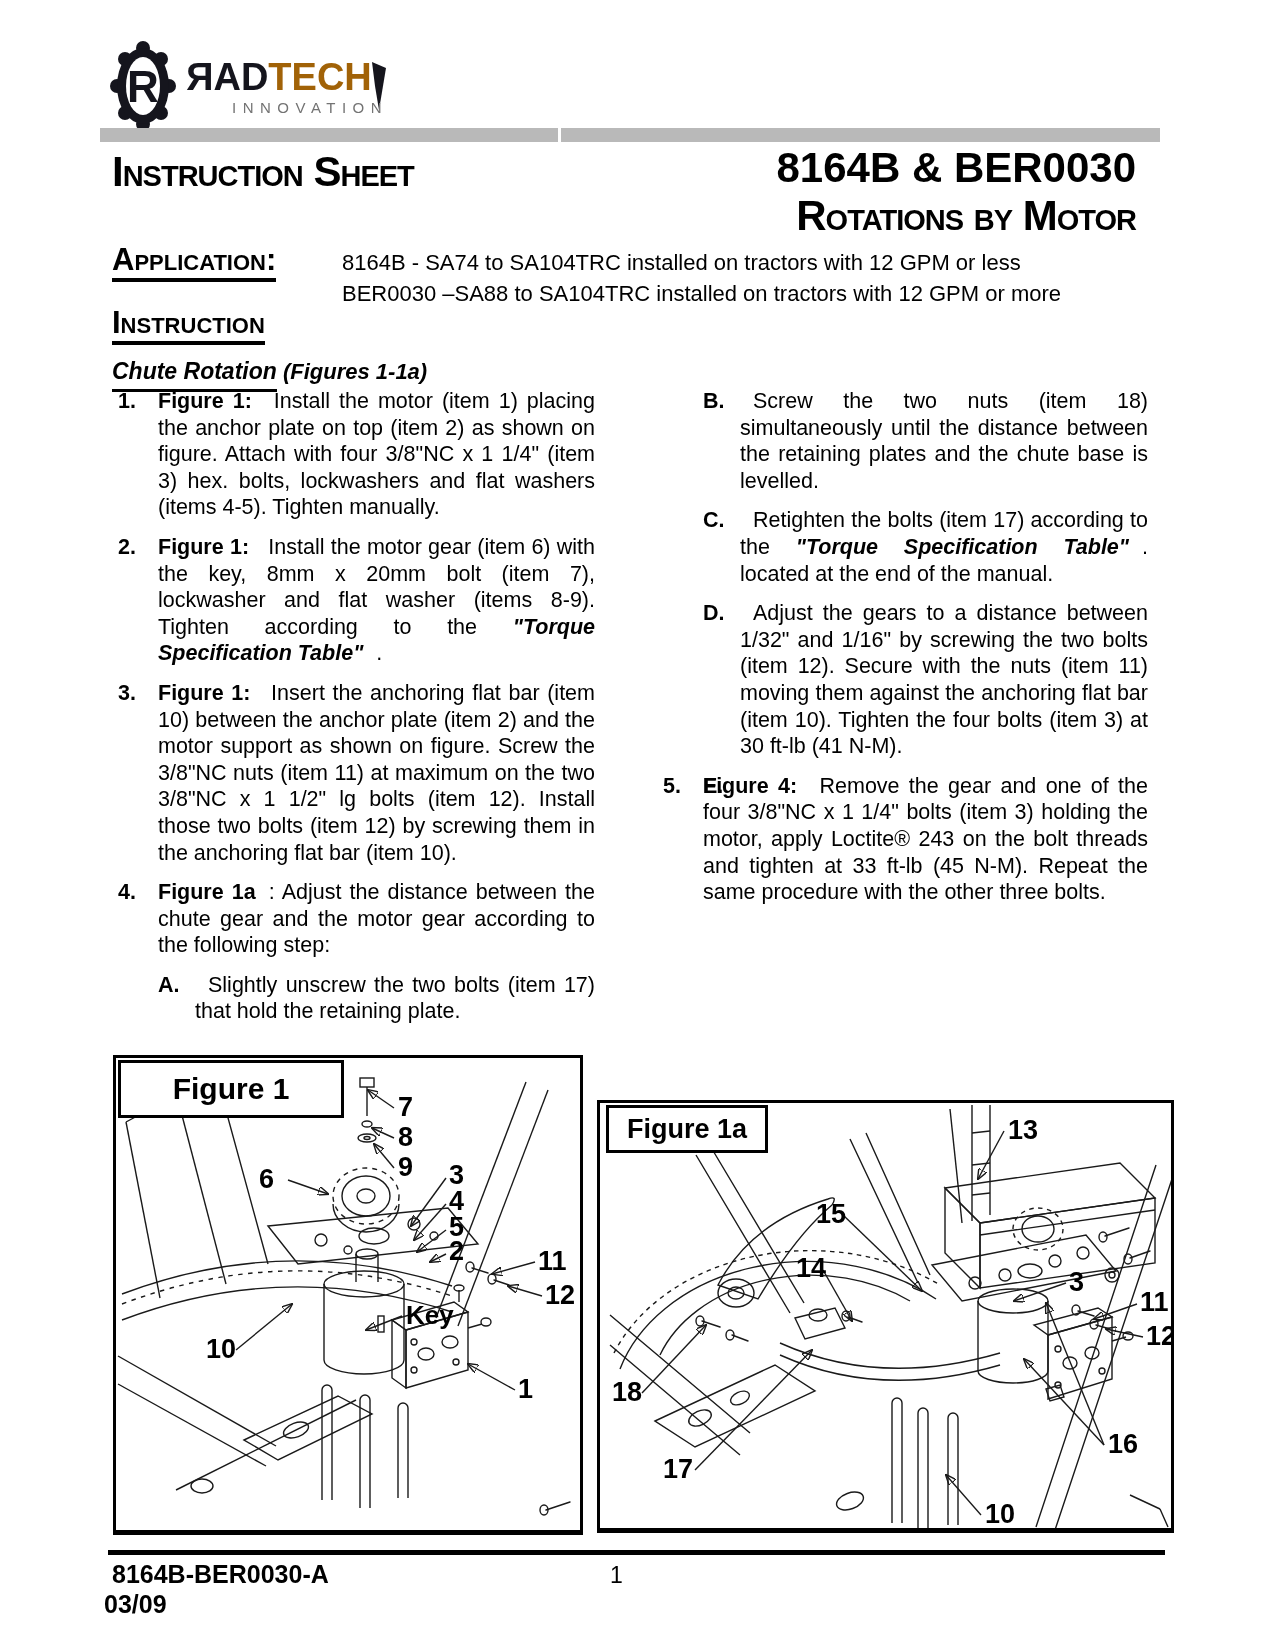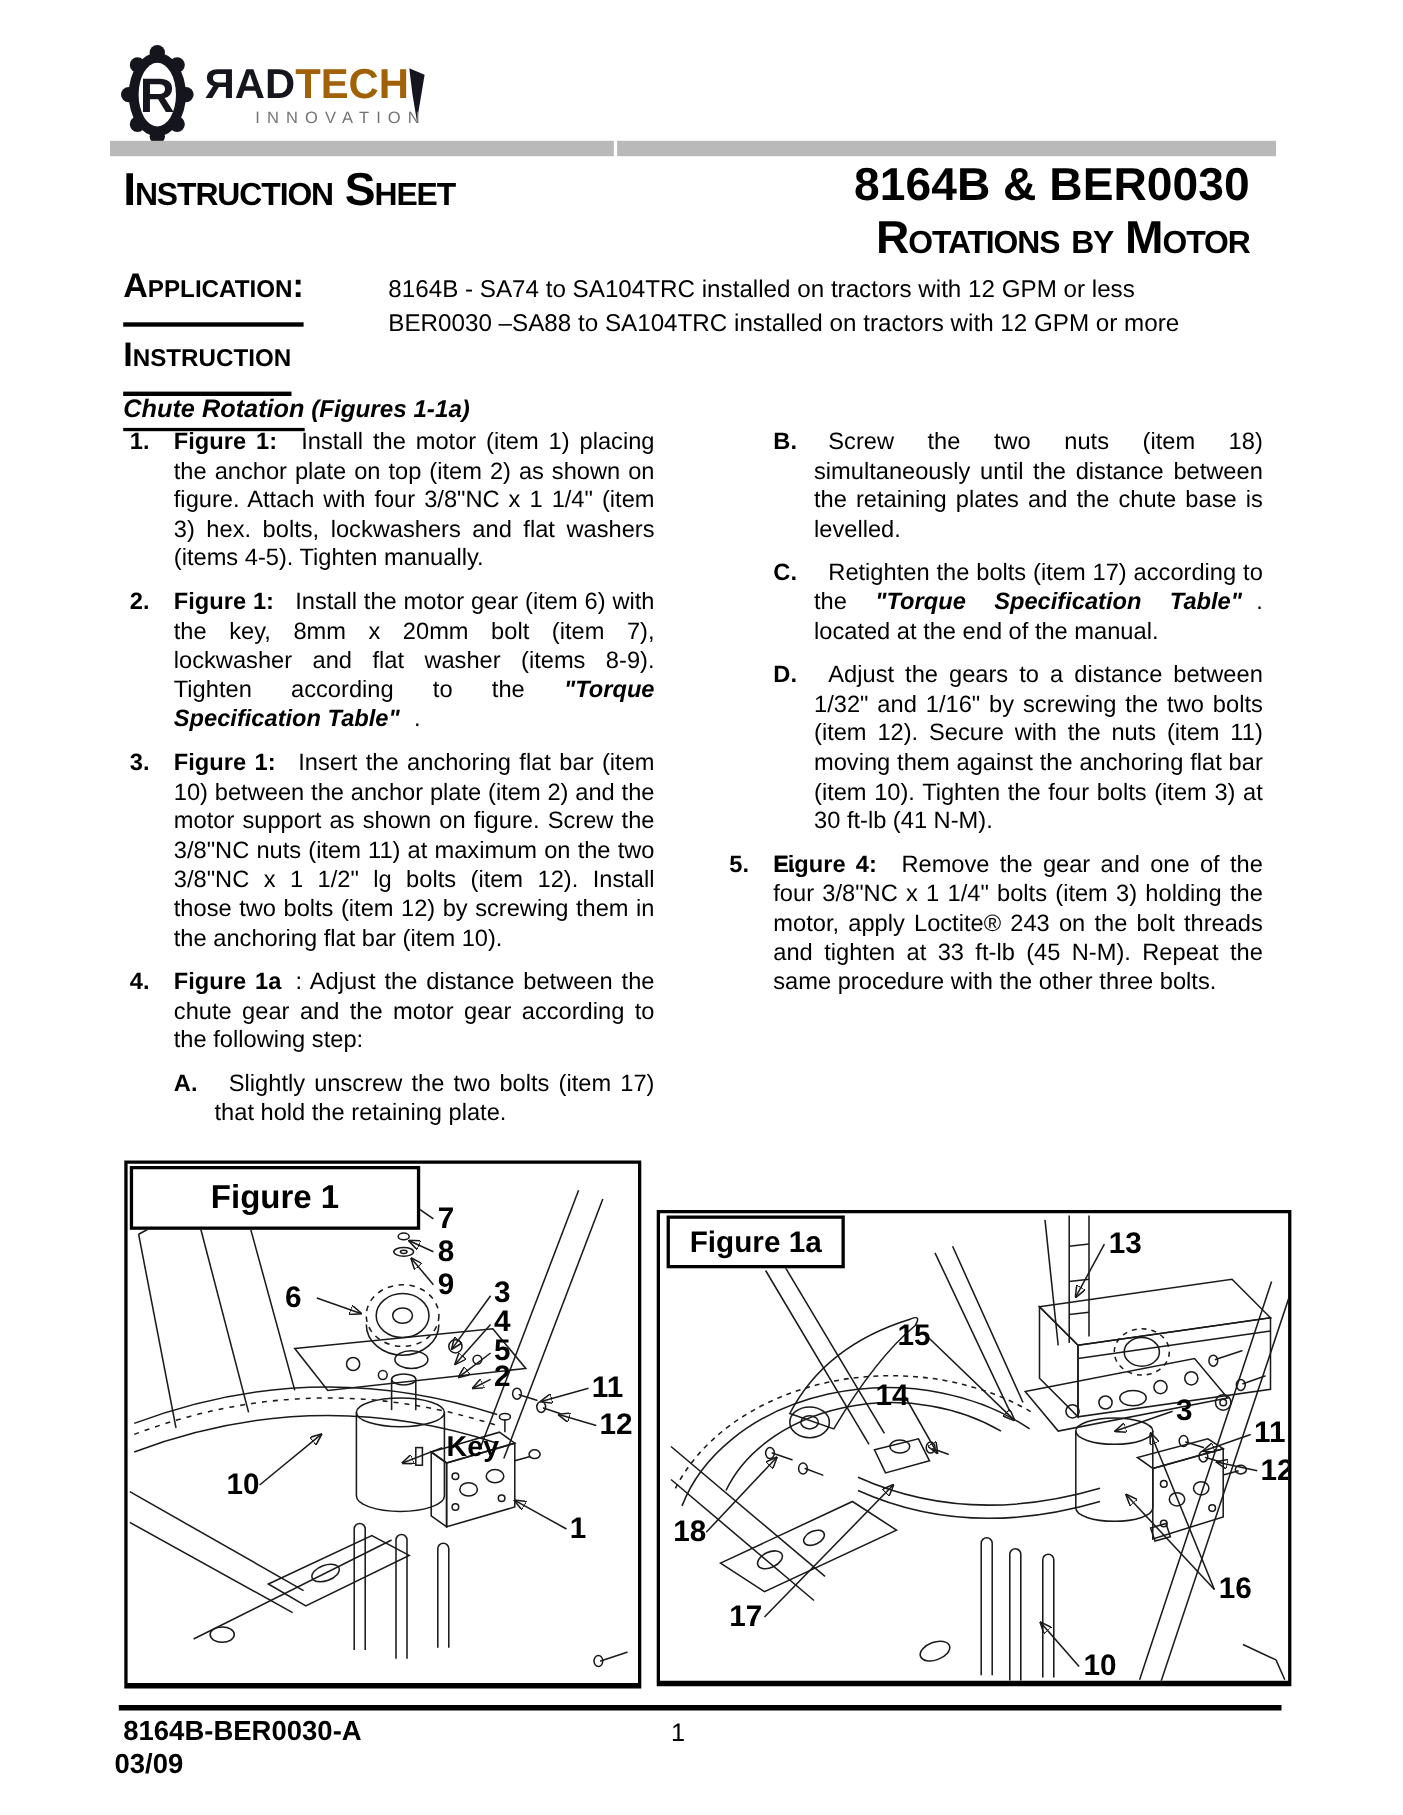--- a/index.html
+++ b/index.html
@@ -21,23 +21,23 @@
   .graybar.seg2{left:561px;width:599px;}
 
   .sheet-title{left:112px;top:148px;font-size:42px;font-weight:bold;
                font-variant:small-caps;letter-spacing:-1px;}
   .product-title{left:600px;top:144px;width:536px;text-align:right;line-height:48px;}
   .product-title .l1{font-size:42px;font-weight:bold;letter-spacing:0;}
   .product-title .l2{font-size:42px;font-weight:bold;font-variant:small-caps;letter-spacing:-1px;}
 
   
   .h-underline{font-size:31px;font-weight:bold;font-variant:small-caps;
-               border-bottom:4px solid #000;padding-bottom:16px;display:inline-block;line-height:34px;}
+               border-bottom:4px solid #000;padding-bottom:1px;display:inline-block;line-height:34px;}
   .application-h{left:112px;top:243px;}
-  .application-text{left:353px;top:247px;font-size:22px;line-height:31px;white-space:nowrap;}
+  .application-text{left:342px;top:247px;font-size:22px;line-height:31px;white-space:nowrap;}
   .installation-h{left:112px;top:306px;}
   .chute-line{left:112px;top:358px;font-size:23px;font-weight:bold;font-style:italic;white-space:nowrap;}
   .chute-line .u{border-bottom:3px solid #000;padding-bottom:5px;}
   .chute-line .rest{font-size:22px;}
 
   
   .col{position:absolute;top:388px;font-size:21.5px;line-height:26.6px;}
   .col-left{left:118px;width:477px;}
   .col-right{left:663px;width:485px;}
   .step{position:relative;padding-left:40px;text-align:justify;margin-bottom:13px;}
@@ -46,21 +46,21 @@
   .f-b{font-weight:bold;}
   .f-bi{font-weight:bold;font-style:italic;}
   .f-r{font-weight:normal;margin-left:13px;}
 
   
   .figbox{position:absolute;border:3px solid #000;border-bottom-width:5px;background:#fff;box-sizing:border-box;}
   .fig1{left:113px;top:1055px;width:470px;height:480px;}
   .fig1a{left:597px;top:1100px;width:577px;height:433px;}
   .figlabel{position:absolute;border:3px solid #000;background:#fff;display:flex;
             align-items:center;justify-content:center;font-weight:bold;z-index:3;box-sizing:border-box;}
-  .fig1 .figlabel{left:2px;top:2px;width:264px;height:58px;font-size:30px;}
+  .fig1 .figlabel{left:2px;top:2px;width:226px;height:58px;font-size:30px;}
   .fig1a .figlabel{left:6px;top:2px;width:162px;height:48px;font-size:27px;}
   .figsvg{position:absolute;left:0;top:0;}
   .figsvg path,.figsvg line,.figsvg polygon,.figsvg ellipse,.figsvg circle,.figsvg rect{
       fill:none;stroke:#1a1a1a;stroke-width:1.4;}
   .teeth{stroke-width:15;stroke-dasharray:4.5 5.5;}
   .teeth2{stroke-width:11;stroke-dasharray:5 5;}
   .teeth3{stroke-width:9;stroke-dasharray:4.5 4.5;}
   .thick{stroke-width:6;stroke-linecap:round;}
   .leader{stroke:#111;stroke-width:1.6;}
   .co{font-family:"Liberation Sans",sans-serif;font-size:27px;font-weight:bold;fill:#000;stroke:none;}

